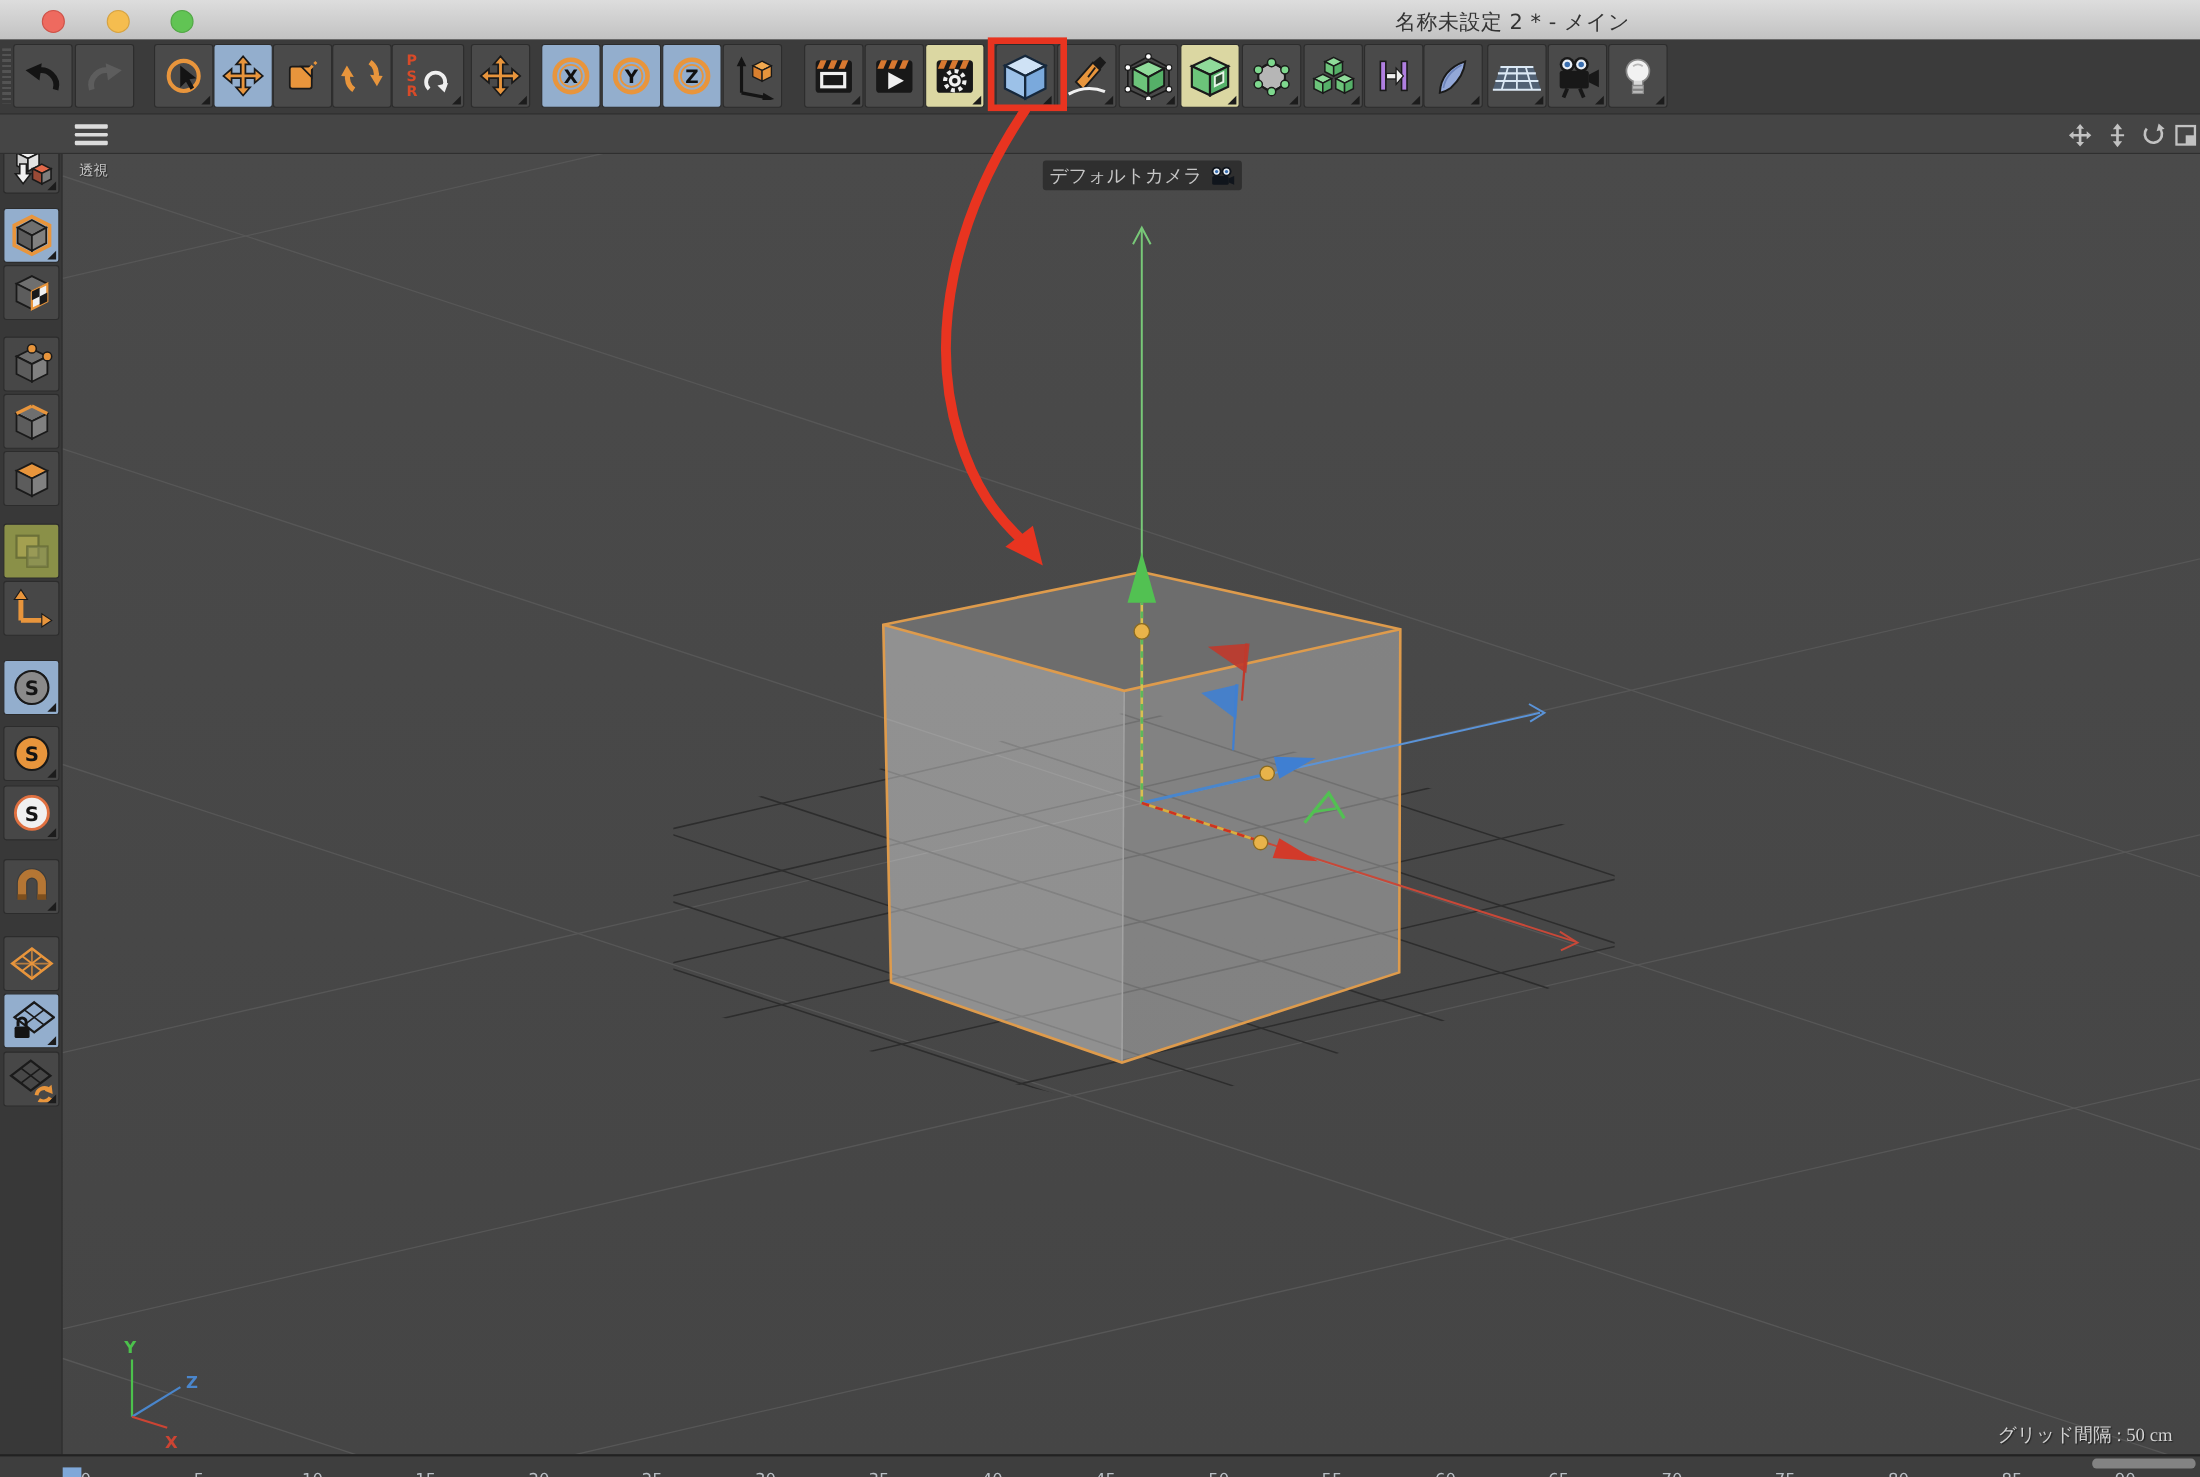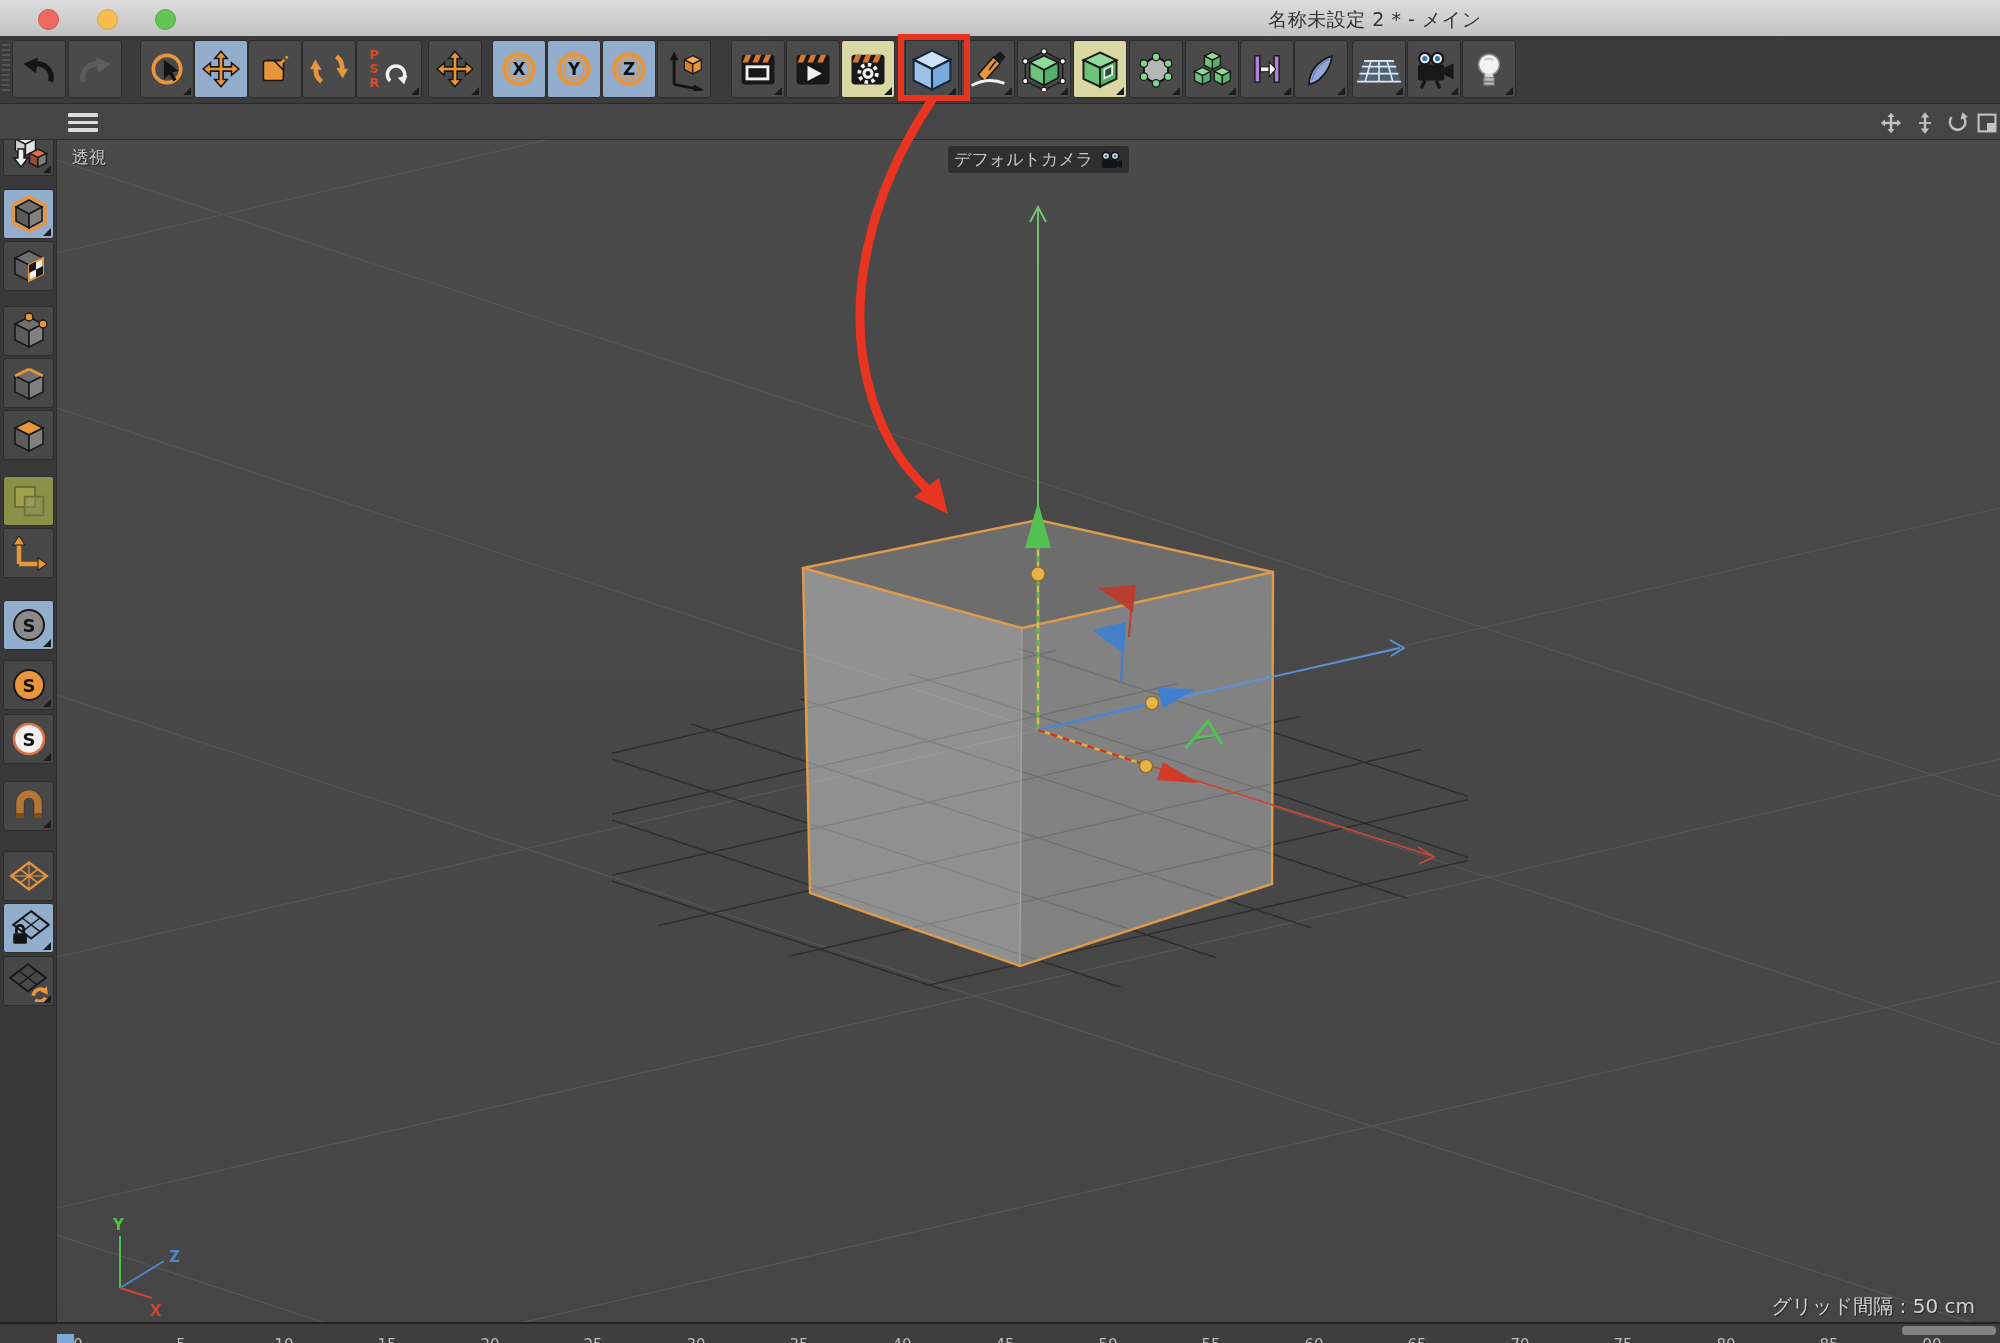--- a/index.html
+++ b/index.html
@@ -36,25 +36,25 @@
   .vpnav{position:absolute;top:6px;width:26px;height:26px;display:flex;align-items:center;justify-content:center;}
   
   .sidebar{position:absolute;left:0;top:140px;width:57px;height:1182px;background:#383838;border-right:1px solid #2a2a2a;box-sizing:border-box;}
   .stile{position:absolute;left:3px;width:51px;height:50px;background:#474747;
     border:1px solid #2c2c2c;border-radius:3px;display:flex;align-items:center;justify-content:center;box-sizing:border-box;}
   .stile.blue{background:#93aecd;}
   .stile.olive{background:#8a9048;}
   
   .viewport{position:absolute;left:57px;top:140px;width:1943px;height:1182px;
     background:linear-gradient(#4a4a4a,#454545);}
-  .vplabel{position:absolute;font-size:17px;color:#c6c6c6;text-shadow:1px 1px 1px #222;}
+  .vplabel{position:absolute;font-size:13px;color:#c6c6c6;text-shadow:1px 1px 1px #222;}
   .camlabel{position:absolute;left:948px;top:146px;background:rgba(44,44,44,.9);
     border-radius:3px;padding:2px 6px;display:flex;align-items:center;gap:6px;
     font-size:17px;color:#c6c6c6;}
-  .gridstatus{position:absolute;right:25px;top:1293px;font-size:20px;color:#d2d2d2;text-shadow:1px 1px 1px #222;}
+  .gridstatus{position:absolute;right:25px;top:1293px;font-size:17px;color:#d2d2d2;text-shadow:1px 1px 1px #222;font-family:Liberation Serif, serif;}
   
   .ruler{position:absolute;left:0;top:1322px;width:2000px;height:21px;background:#3e3e3e;
     border-top:2px solid #222;box-sizing:border-box;}
   .tl-num{position:absolute;top:12px;font-size:15px;color:#b9bec4;transform:translateX(-50%);}
   .tl-marker{position:absolute;left:57px;top:10px;width:17px;height:11px;background:#7fa8d9;}
   .tl-end{position:absolute;left:1902px;top:2px;width:94px;height:9px;background:#8f8f8f;border-radius:4px;opacity:.85;}
   svg{display:block;}
   .overlay{position:absolute;left:0;top:0;z-index:60;pointer-events:none;}
 </style>
 </head>

